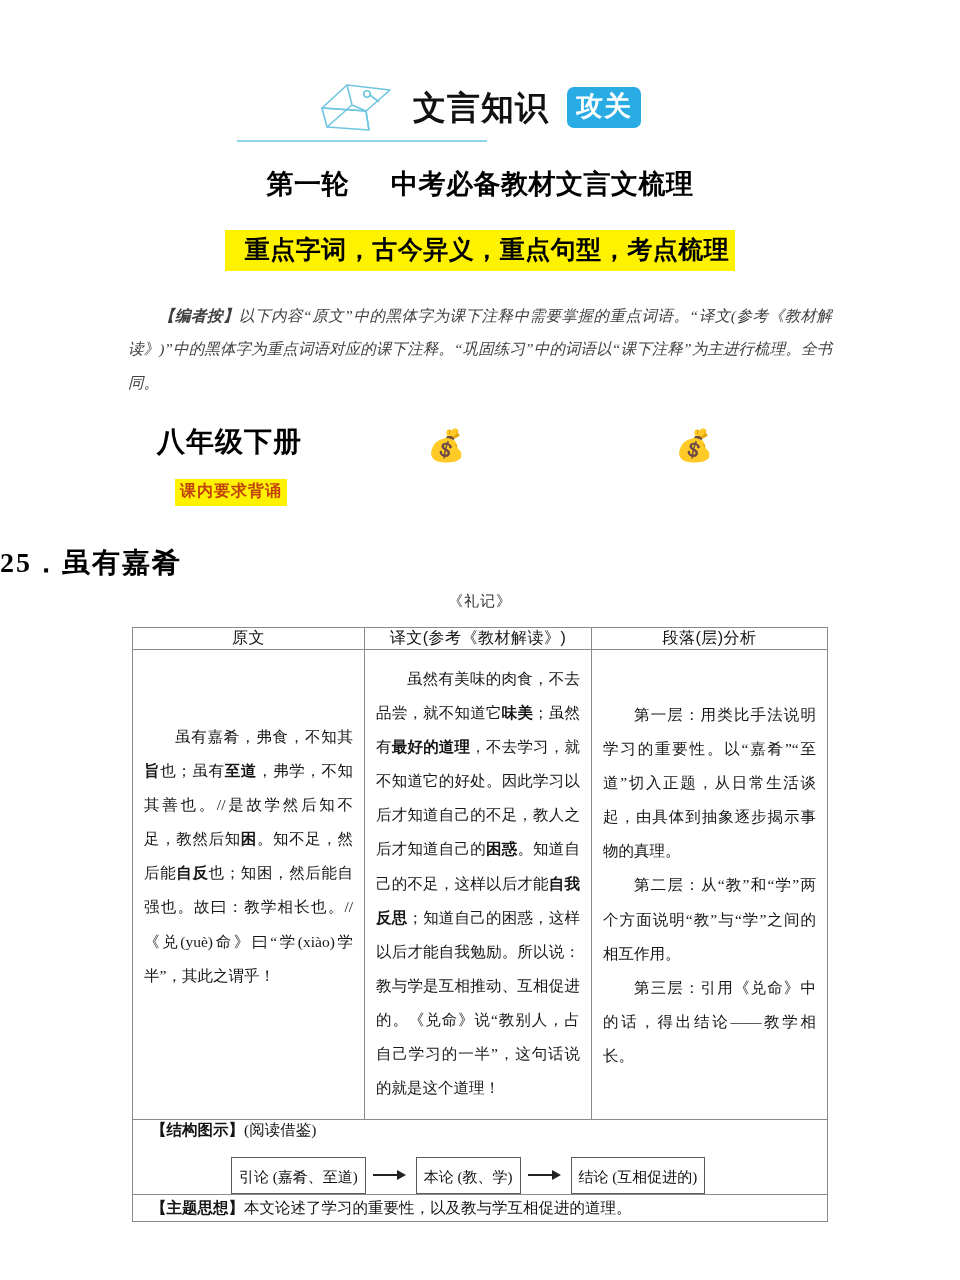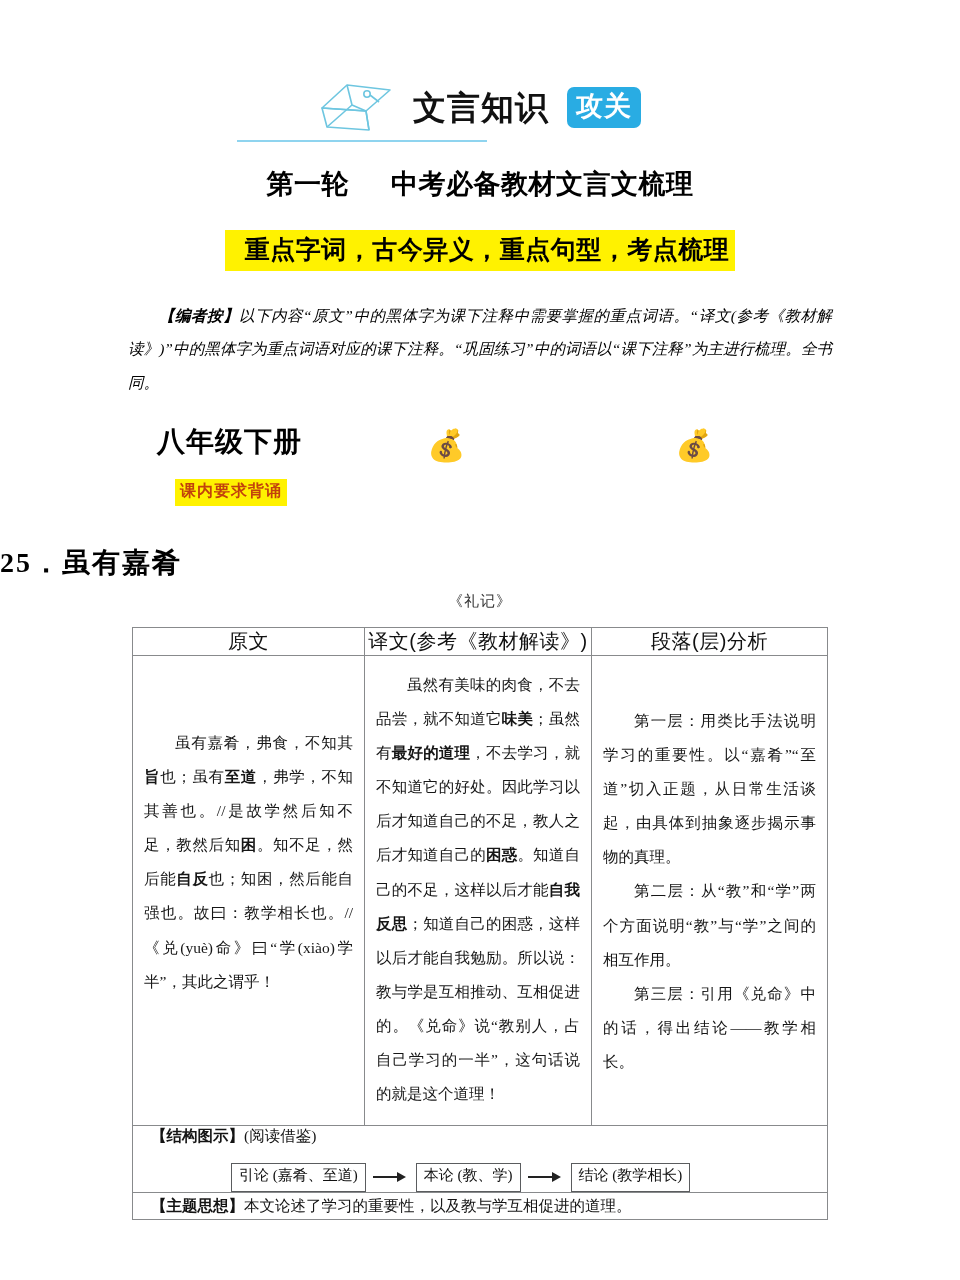--- a/index.html
+++ b/index.html
@@ -82,21 +82,21 @@
 
   
   .editor-note {
     margin: 28px 128px 0 128px;
     width: 704px;
     font-family: "Liberation Serif", "DejaVu Serif", serif;
     font-size: 15.5px;
     line-height: 2.15;
     text-align: justify;
     text-indent: 2em;
-    color: #000000;
+    color: #404040;
     font-style: italic;
   }
   .editor-note b { font-weight: bold; font-style: italic; }
 
   
   .grade-row {
     position: relative;
     margin-top: 24px;
     height: 42px;
   }
@@ -157,21 +157,21 @@
     padding: 0;
   }
   .col-a { width: 232px; }
   .col-b { width: 227px; }
   .col-c { width: 236px; }
 
   th.th-cell {
     text-align: center;
     font-family: "Liberation Sans", "DejaVu Sans", sans-serif;
     font-weight: normal;
-    font-size: 20px;
+    font-size: 16px;
     padding: 8px 0 9px 0;
     color: #111;
     letter-spacing: 0.5px;
     margin-left: 33px;
   }
 
   .cell-body {
     font-family: "Liberation Serif", "DejaVu Serif", serif;
     font-size: 15.5px;
     line-height: 2.2;
@@ -201,21 +201,21 @@
     align-items: center;
     justify-content: flex-start;
     padding-left: 98px;
     margin-top: 16px;
     gap: 0;
   }
   .node {
     border: 1px solid #5a5c5e;
     font-family: "Liberation Serif", "DejaVu Serif", serif;
     font-size: 15px;
-    padding: 0 7px 4px 7px;
+    padding: 8px 7px 4px 7px;
     color: #111;
     white-space: nowrap;
     line-height: 1.5;
   }
   .arrow {
     display: inline-block;
     position: relative;
     width: 40px;
     height: 14px;
     margin: 0 5px;
@@ -331,21 +331,21 @@
       <tr>
         <td colspan="3" class="struct-cell">
           <div class="struct-head">
             <b>【结构图示】</b><span>(阅读借鉴)</span>
           </div>
           <div class="struct-diagram">
             <span class="node">引论  (嘉肴、至道)</span>
             <span class="arrow"></span>
             <span class="node">本论  (教、学)</span>
             <span class="arrow"></span>
-            <span class="node">结论  (教学相长)</span>
+            <span class="node">结论  (互相促进的)</span>
           </div>
         </td>
       </tr>
 
       <tr>
         <td colspan="3" class="theme-cell">
           <div class="theme-text">
             <b>【主题思想】</b><span>本文论述了学习的重要性，以及教与学互相促进的道理。</span>
           </div>
         </td>

